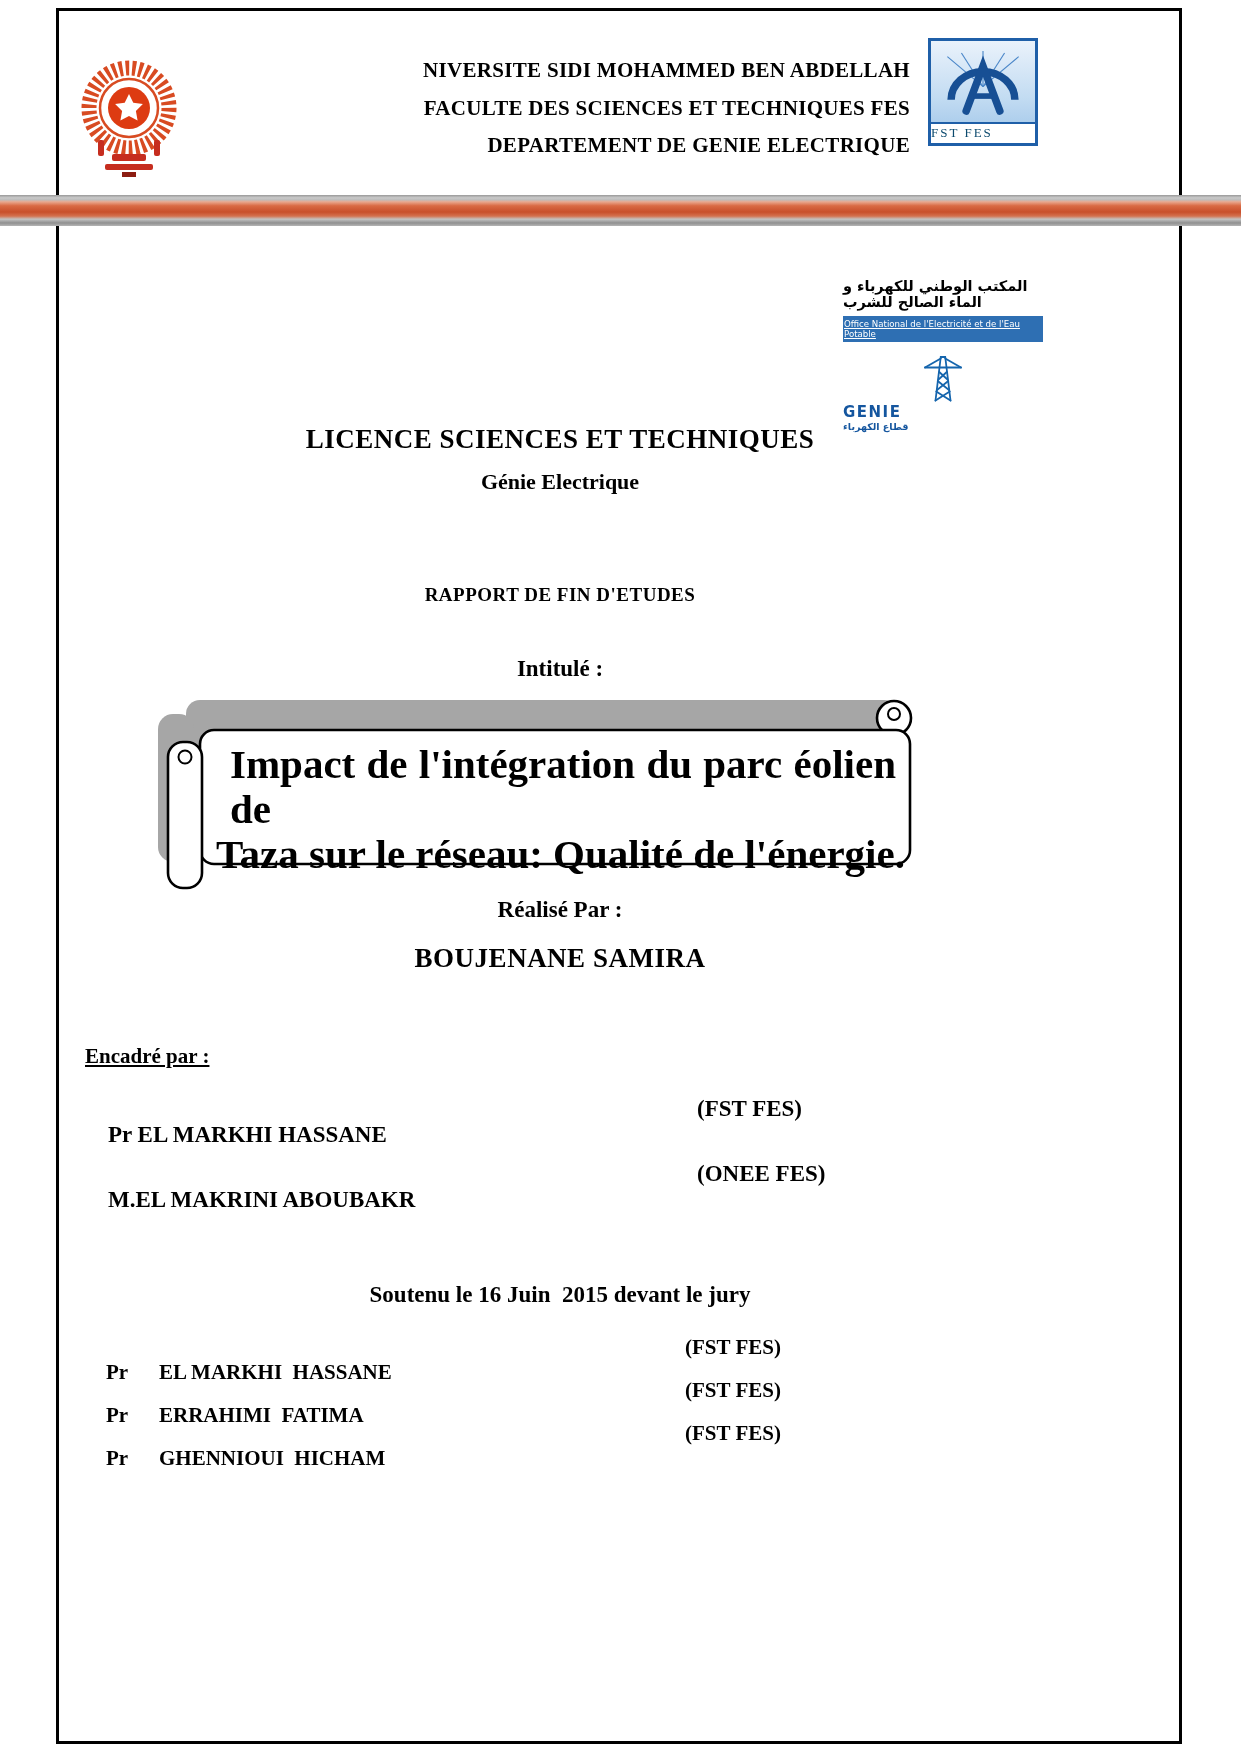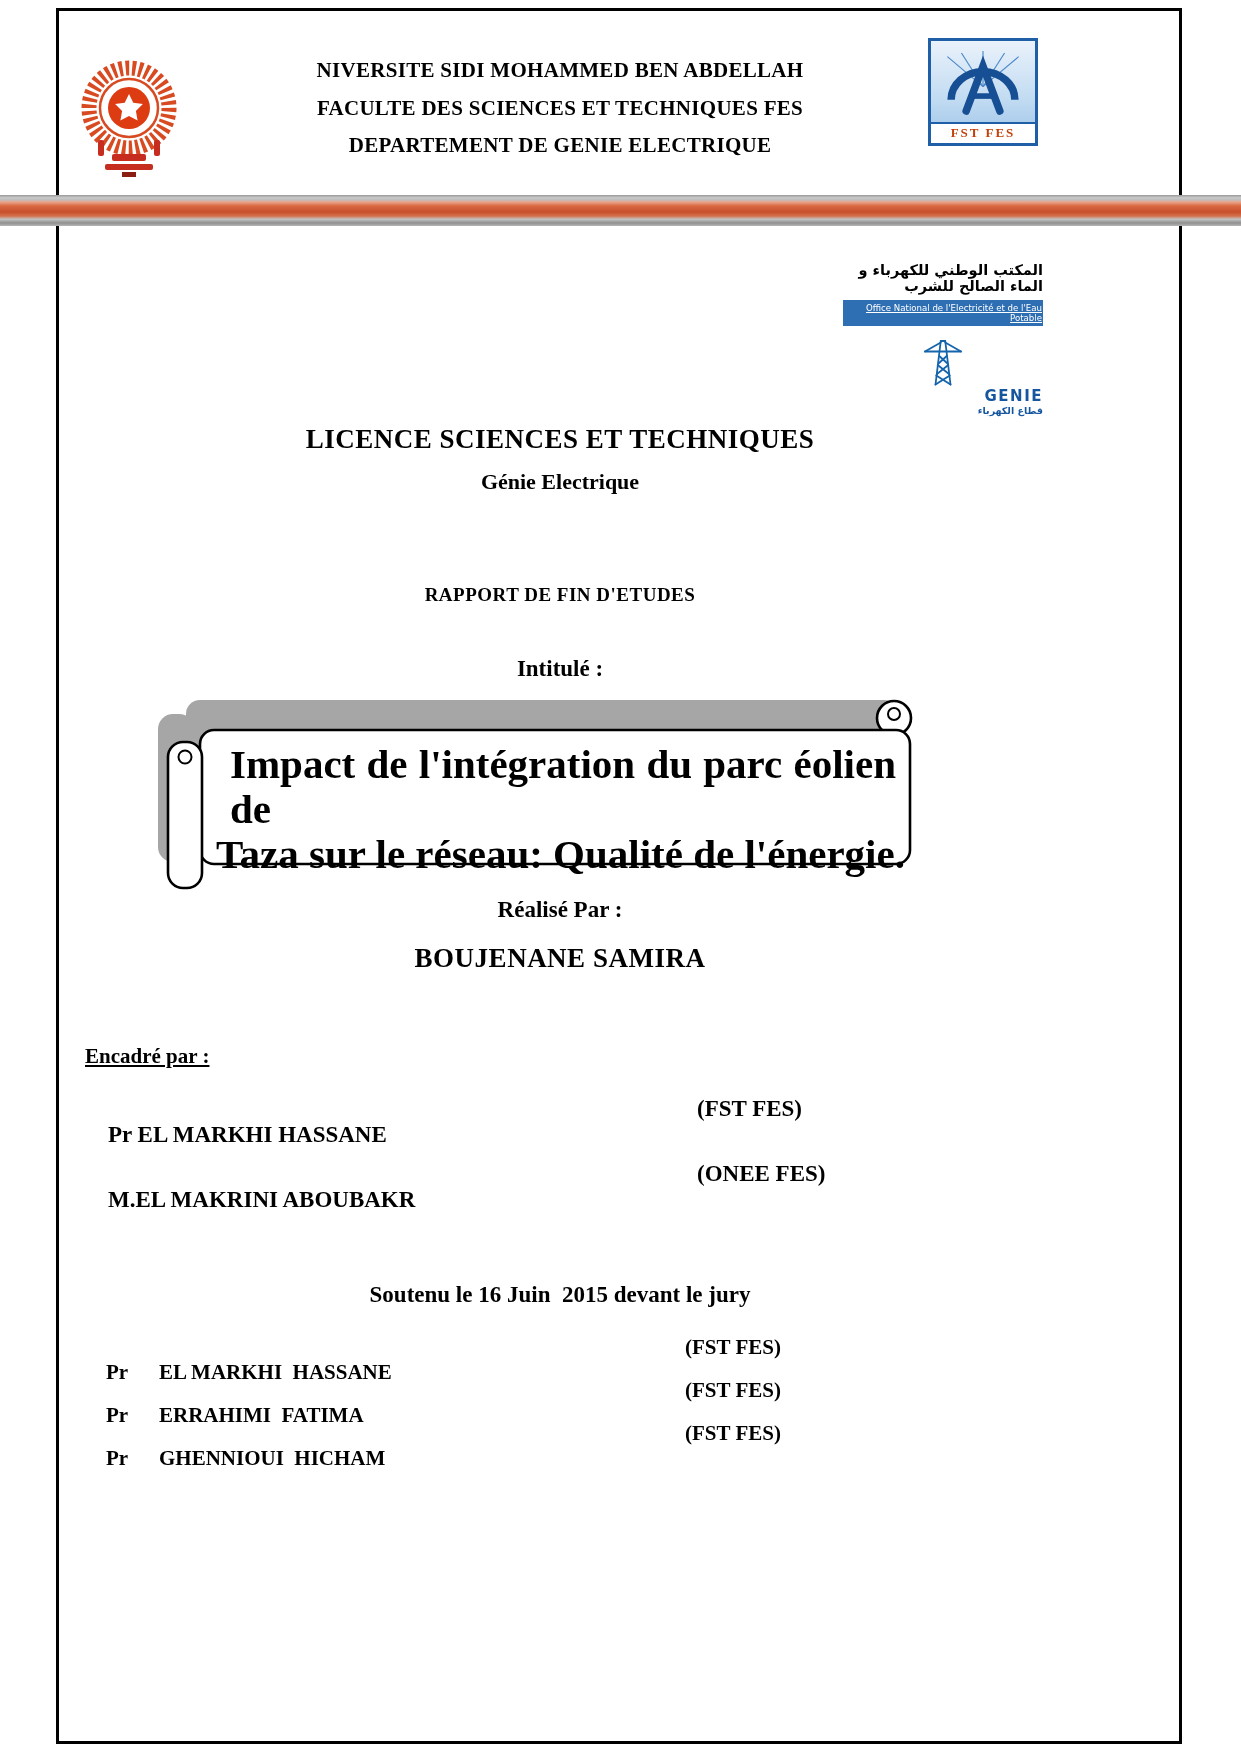--- a/index.html
+++ b/index.html
@@ -20,51 +20,51 @@
     box-sizing: border-box;
     z-index: 1;
   }
   
   .seal {
     position: absolute; left: 78px; top: 50px;
     width: 102px; height: 130px; z-index: 2;
   }
   .header-text {
     position: absolute; left: 210px; top: 52px; width: 700px;
-    text-align: center; font-weight: bold;
+    text-align: right; font-weight: bold;
     font-size: 21px; line-height: 37.5px; letter-spacing: 0.3px;
     z-index: 2;
   }
   .fst-logo {
     position: absolute; left: 928px; top: 38px;
     width: 110px; height: 108px;
     border: 3px solid #1f5fa8; box-sizing: border-box;
     background: linear-gradient(180deg, #eaf2fb 0%, #c3dcf2 55%, #9cc3e8 100%);
     display: flex; flex-direction: column;
     z-index: 2;
   }
   .fst-emblem { flex: 1; display: flex; align-items: center; justify-content: center; overflow: hidden; }
   .fst-label {
-    background: #ffffff; color: #c2410c; font-weight: bold;
-    font-size: 13px; text-align: center; letter-spacing: 2px;
+    background: #ffffff; color: #0c4a6e; font-weight: normal;
+    font-size: 13px; text-align: left; letter-spacing: 2px;
     padding: 1px 0 2px; border-top: 2px solid #1f5fa8;
   }
   
   .divider-bar {
     position: absolute; left: 0; top: 195px;
     width: 1241px; height: 31px; z-index: 5;
     background: linear-gradient(180deg,
       #989898 0%, #c9c9c9 9%, #bdbdbd 15%,
       #e9a88e 22%, #d96a44 35%, #c84f2b 55%, #d4714f 68%,
       #c2c2c2 78%, #909090 90%, #b5b5b5 100%);
   }
   
   .onee-block {
-    position: absolute; left: 843px; top: 262px; width: 200px;
-    text-align: right; z-index: 2;
+    position: absolute; left: 843px; top: 278px; width: 200px;
+    text-align: left; z-index: 2;
     font-family: "DejaVu Sans", sans-serif;
   }
   .onee-arabic { font-size: 14.5px; font-weight: bold; margin-bottom: 6px; }
   .onee-banner {
     background: #2e6fb3; color: #fff; font-size: 8.6px;
     padding: 3px 1px; line-height: 10px; text-decoration: underline;
   }
   .onee-pylon { margin: 12px auto 0; width: 46px; height: 48px; }
   .onee-name { color: #15569f; font-weight: bold; font-size: 15px; letter-spacing: 1.5px; margin-top: 1px; }
   .onee-arabic-sub { color: #15569f; font-size: 9.5px; font-weight: bold; }

